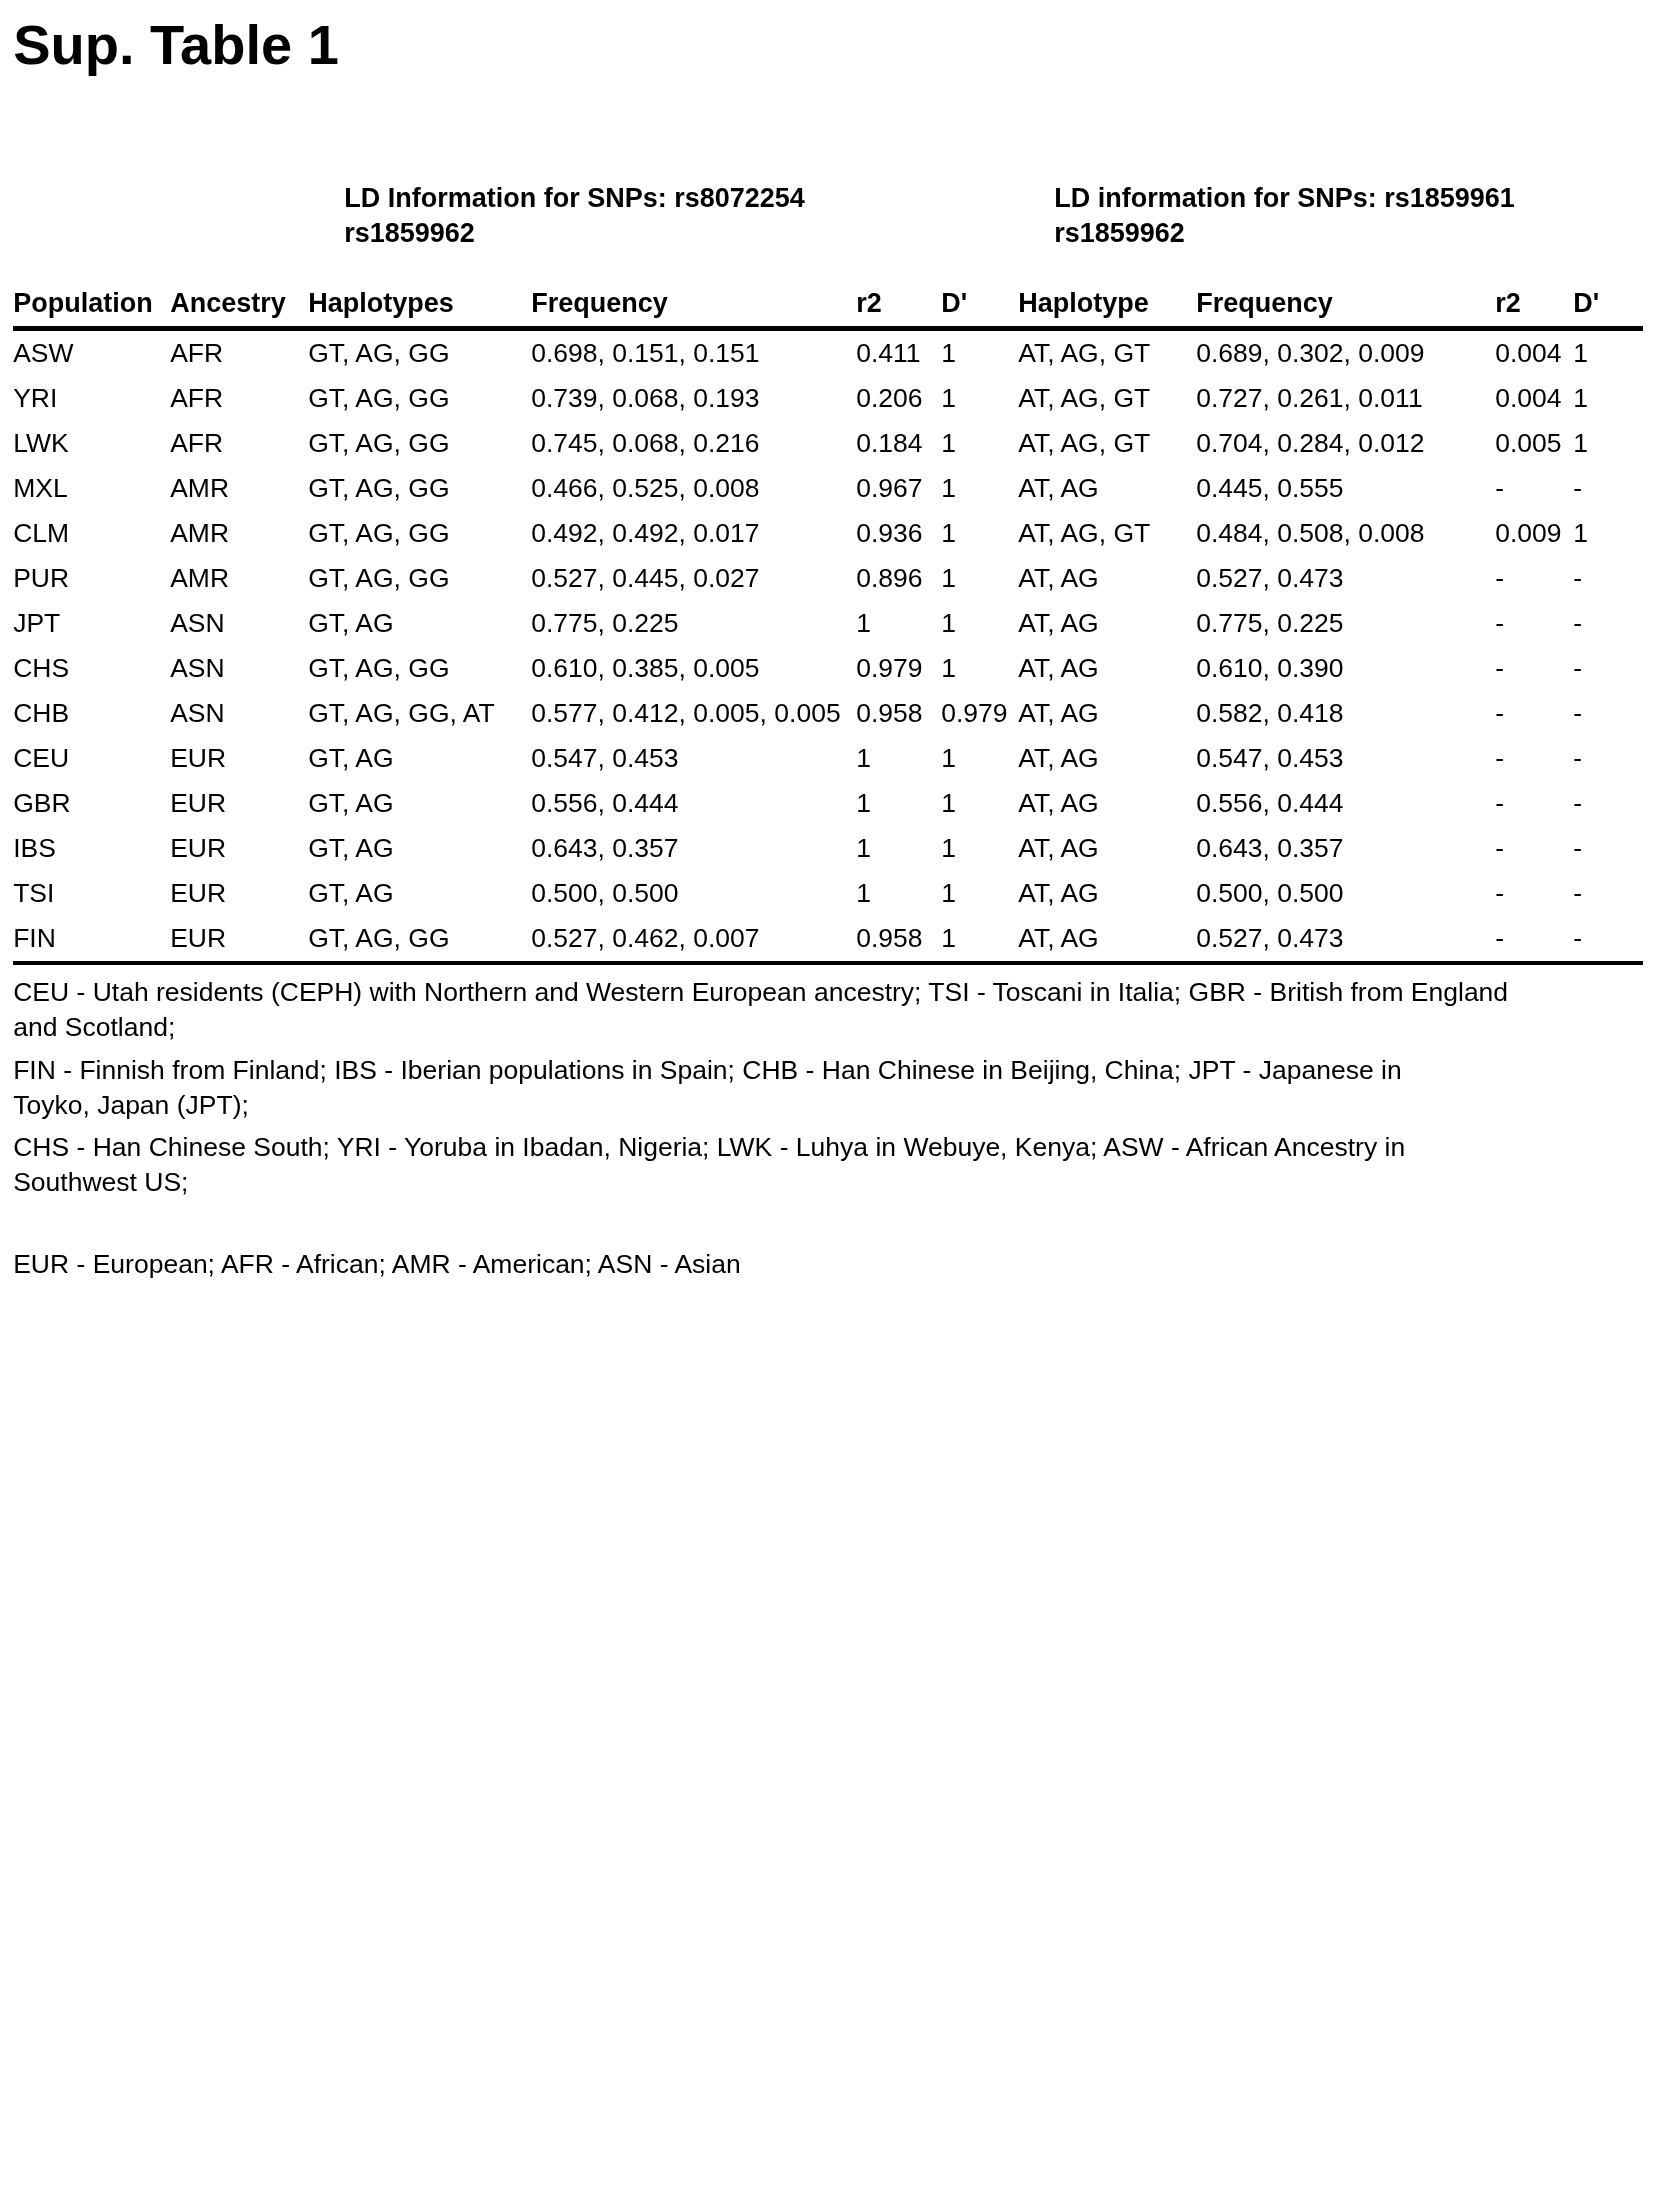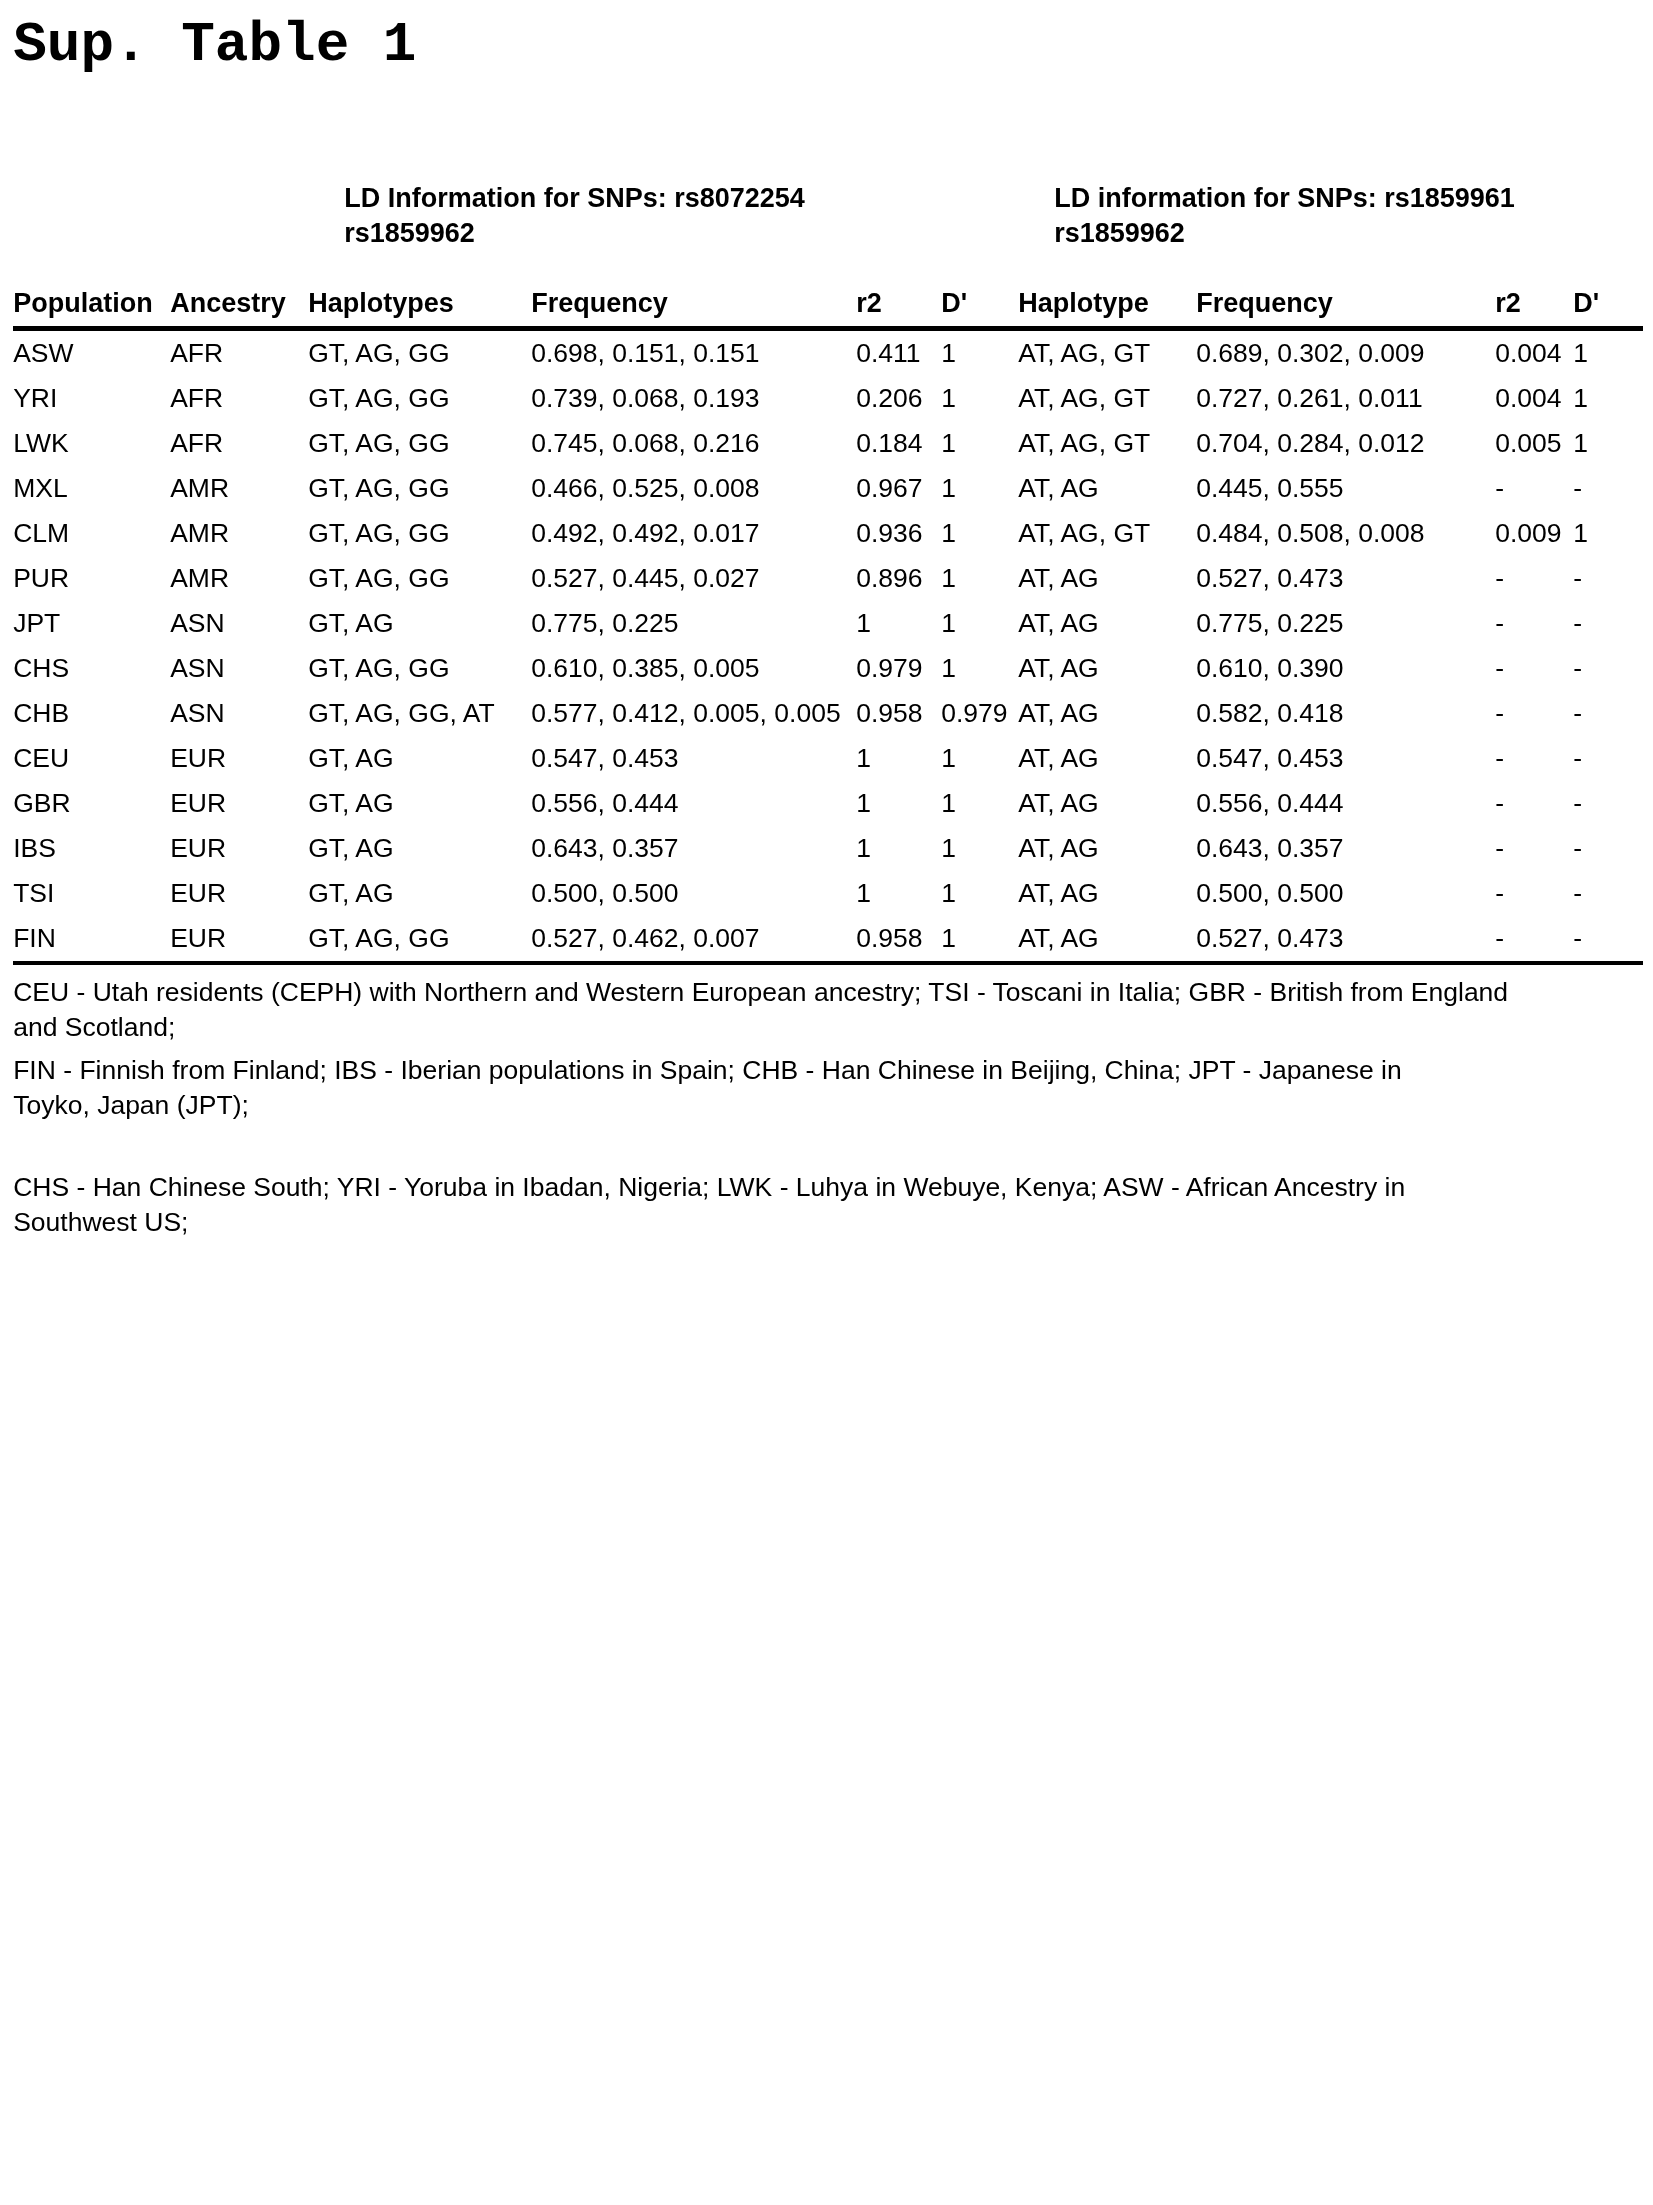--- a/index.html
+++ b/index.html
@@ -7,21 +7,21 @@
     position:relative;
     width:1654px;height:2205px;
     background:#ffffff;color:#000000;
     font-family:"Liberation Sans", sans-serif;
     overflow:hidden;
     box-sizing:border-box;
     padding:13.2px 10.3px 0 13.2px;
   }
   h1.title{
     font-size:56px;line-height:1.15;font-weight:bold;
-    margin:0 0 103px 0;letter-spacing:0px;font-family:Liberation Mono, monospace;
+    margin:0 0 103px 0;letter-spacing:0px;
   }
   .cols{
     display:grid;
     grid-template-columns:157px 138px 223px 325px 85px 77px 178px 299px 78px 70px;
     width:1630px;
   }
   .gh{
     font-weight:bold;font-size:27px;line-height:35px;
     padding-bottom:38px;white-space:nowrap;margin-left:36px;
   }
@@ -222,16 +222,19 @@
         <div class="fline">and Scotland;</div>
       </div>
       <div class="para">
         <div class="fline">FIN - Finnish from Finland; IBS - Iberian populations in Spain; CHB - Han Chinese in Beijing, China; JPT - Japanese in</div>
         <div class="fline">Toyko, Japan (JPT);</div>
       </div>
       <div class="para">
         <div class="fline">CHS - Han Chinese South; YRI - Yoruba in Ibadan, Nigeria; LWK - Luhya in Webuye, Kenya; ASW - African Ancestry in</div>
         <div class="fline">Southwest US;</div>
       </div>
+      <div class="para">
+        <div class="fline">EUR - European; AFR - African; AMR - American; ASN - Asian</div>
+      </div>
     </div>
 
 </div>
 
 
 </body></html>

